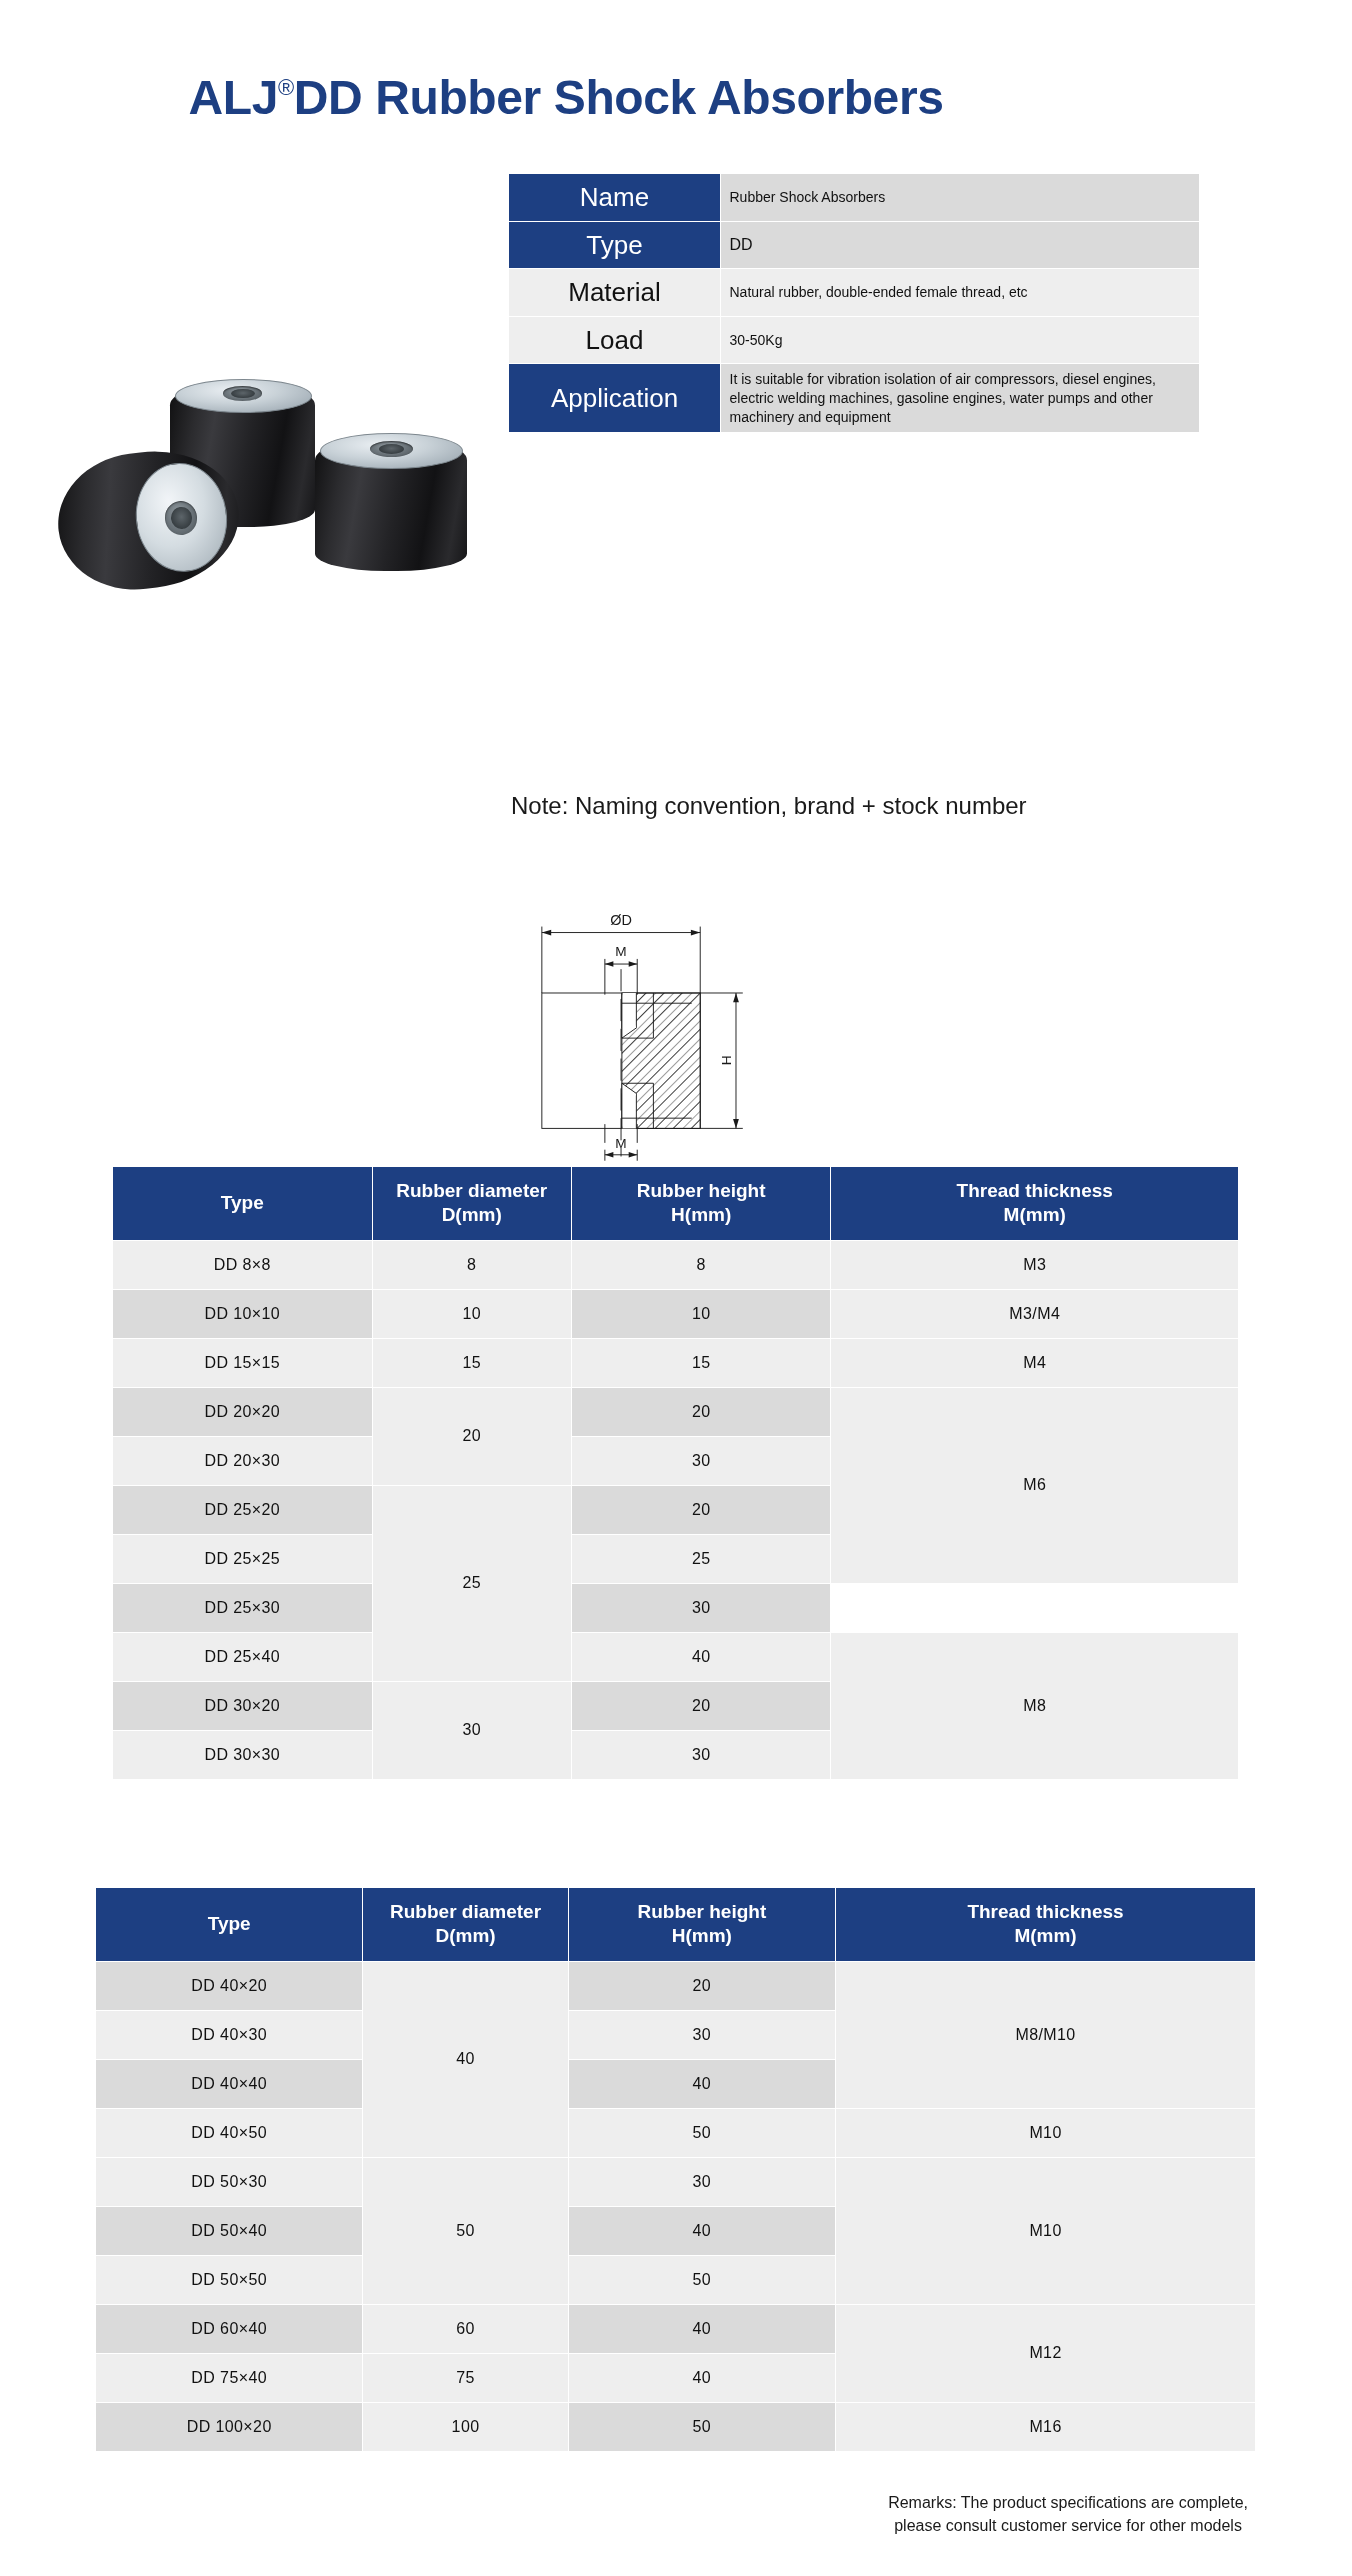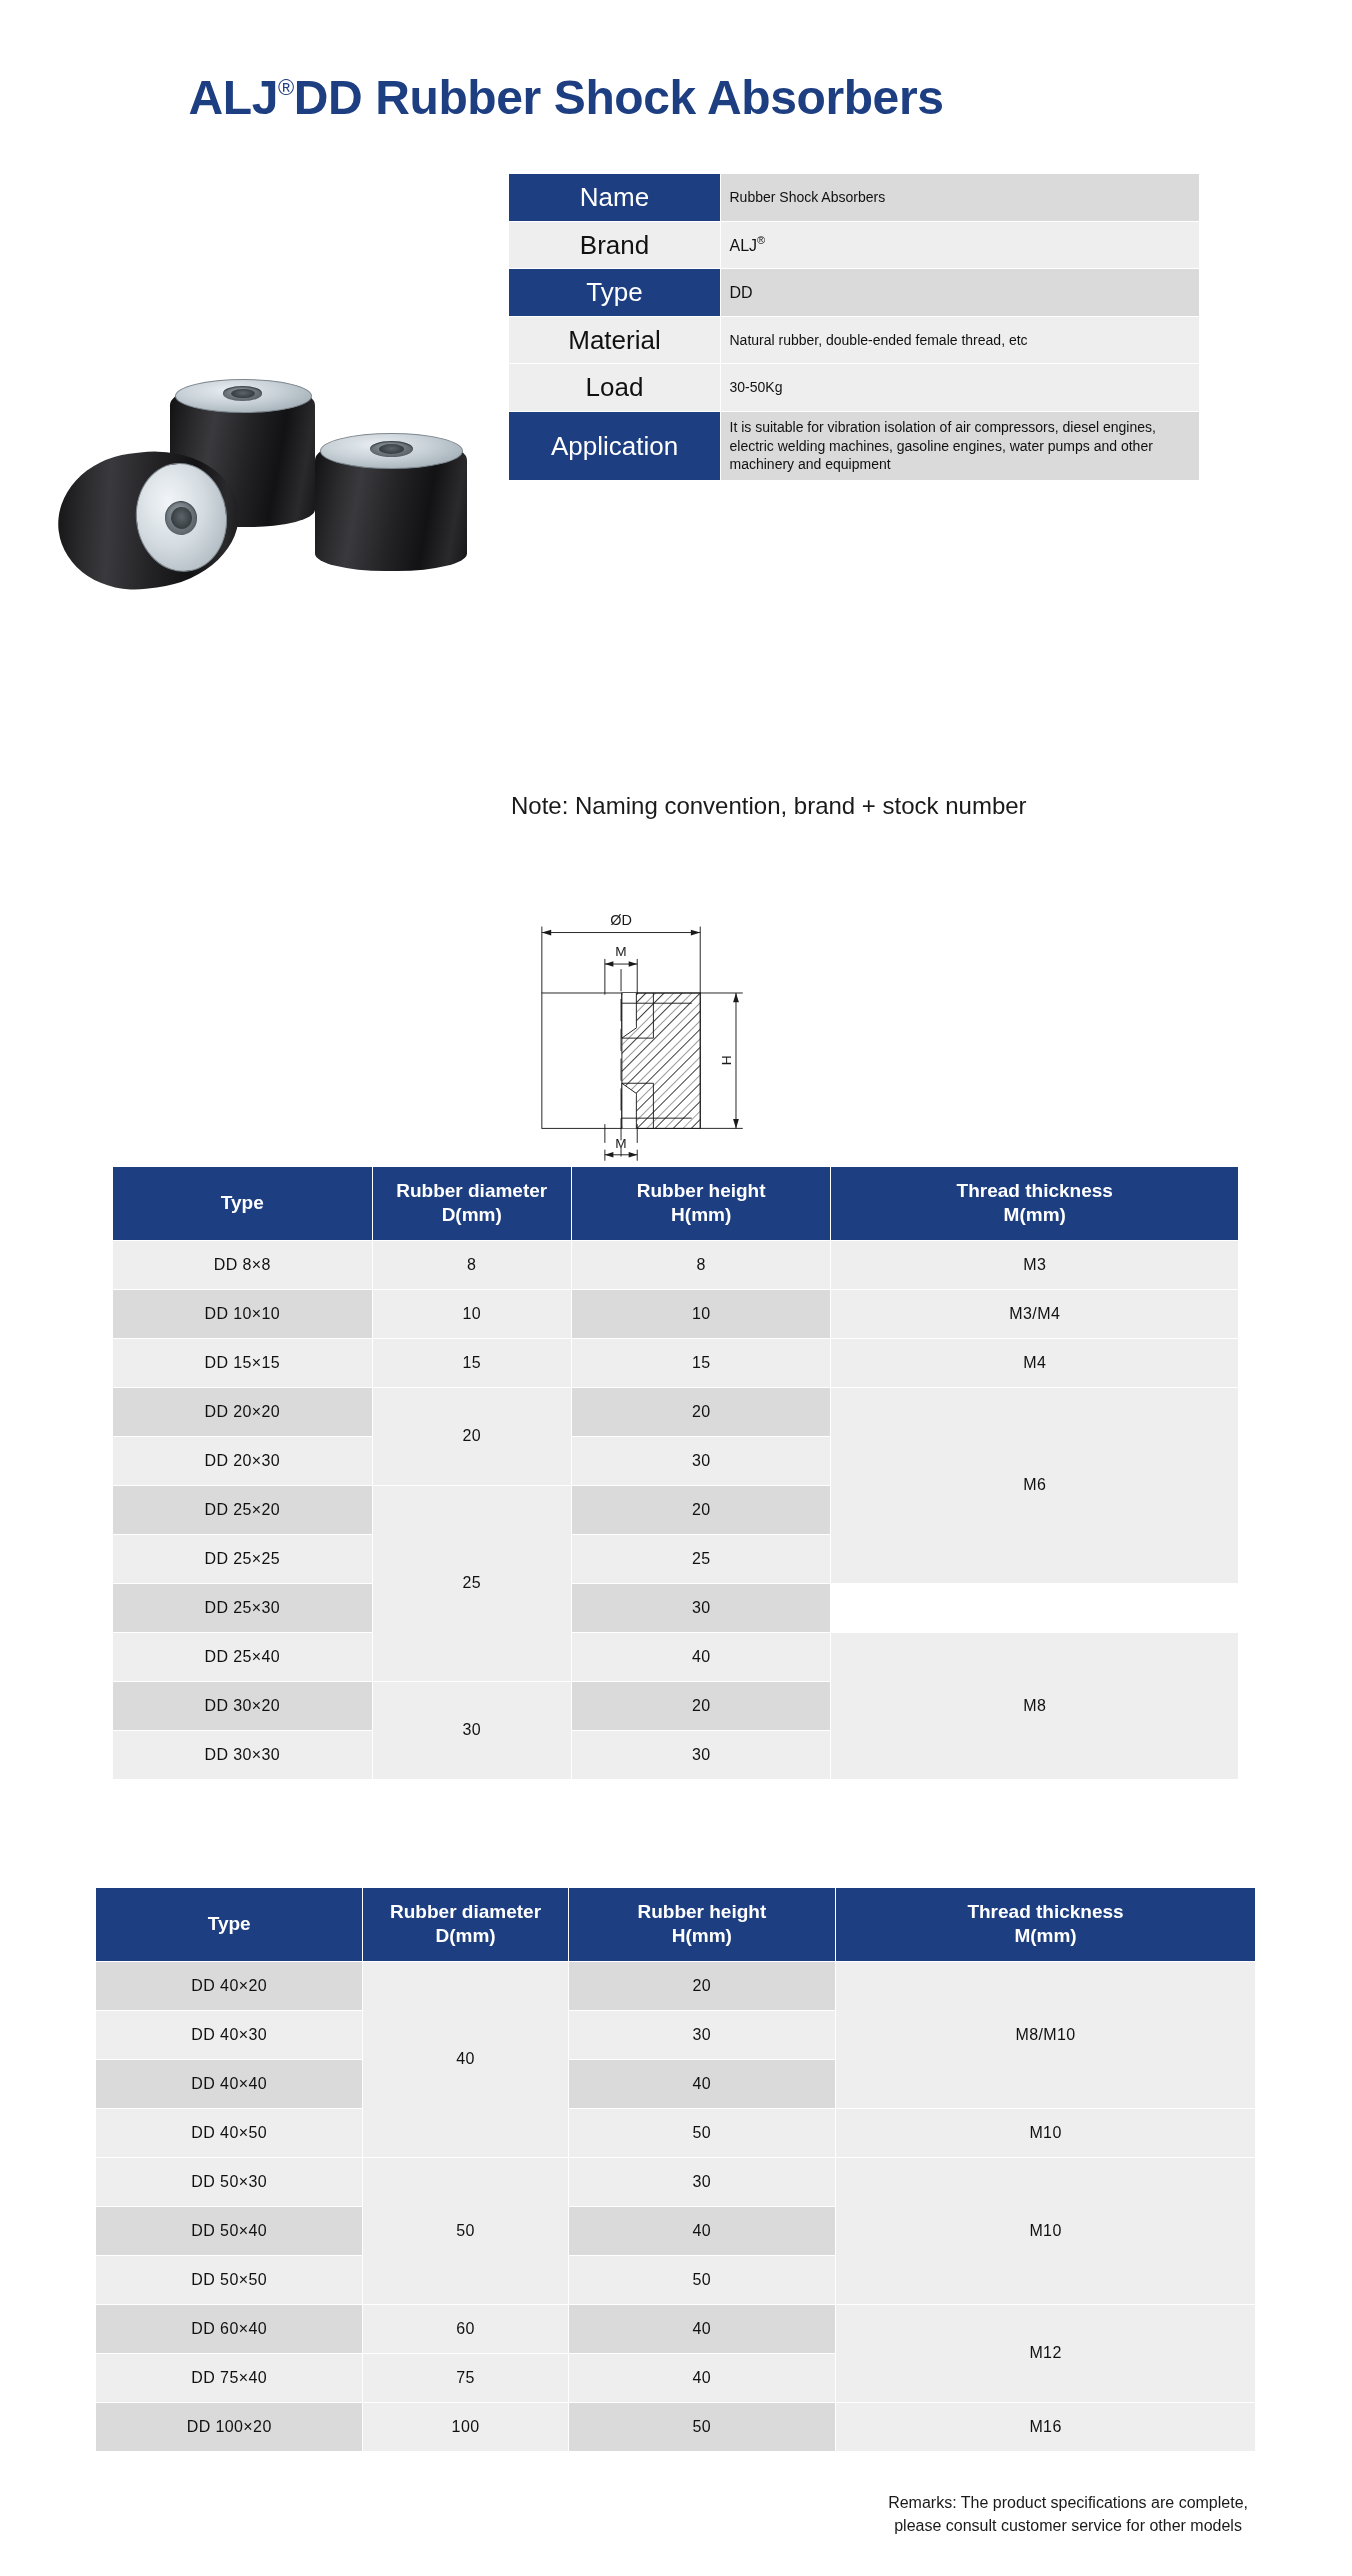--- a/index.html
+++ b/index.html
@@ -210,24 +210,20 @@
     </div>
   </div>
 </div>
 
 <table class="spec-table">
   <tbody>
     <tr class="blue">
       <td class="lbl">Name</td>
       <td class="val">Rubber Shock Absorbers</td>
     </tr>
-    <tr class="grey">
-      <td class="lbl">Brand</td>
-      <td class="val small"><span>ALJ</span><span class="sup">®</span></td>
-    </tr>
     <tr class="blue">
       <td class="lbl">Type</td>
       <td class="val small">DD</td>
     </tr>
     <tr class="grey">
       <td class="lbl">Material</td>
       <td class="val">Natural rubber, double-ended female thread, etc</td>
     </tr>
     <tr class="grey">
       <td class="lbl">Load</td>

